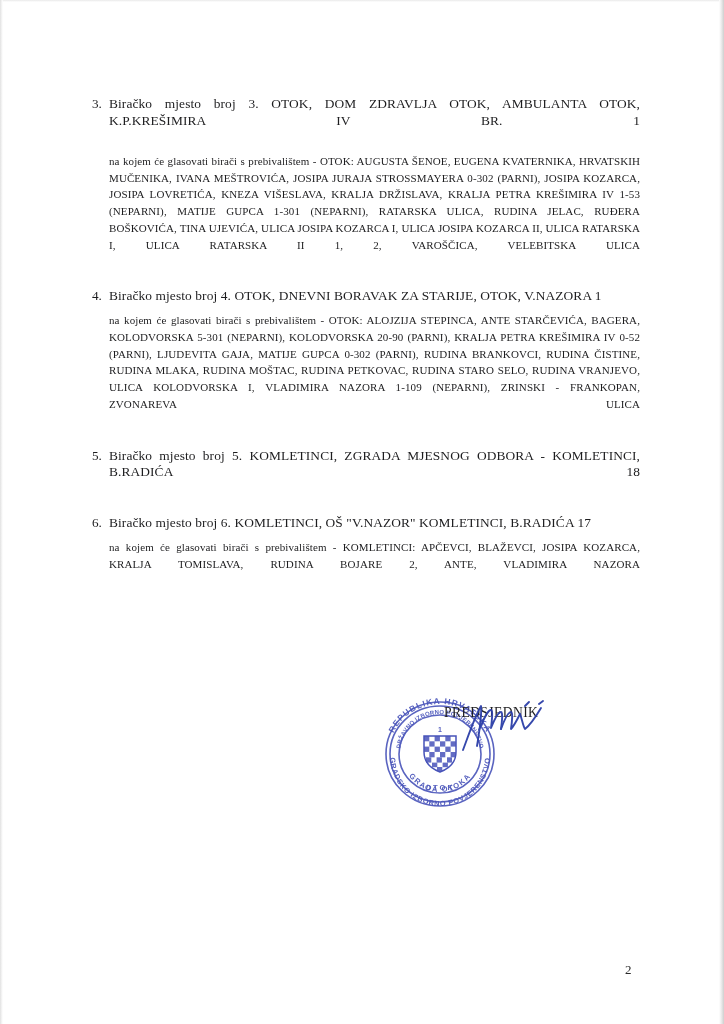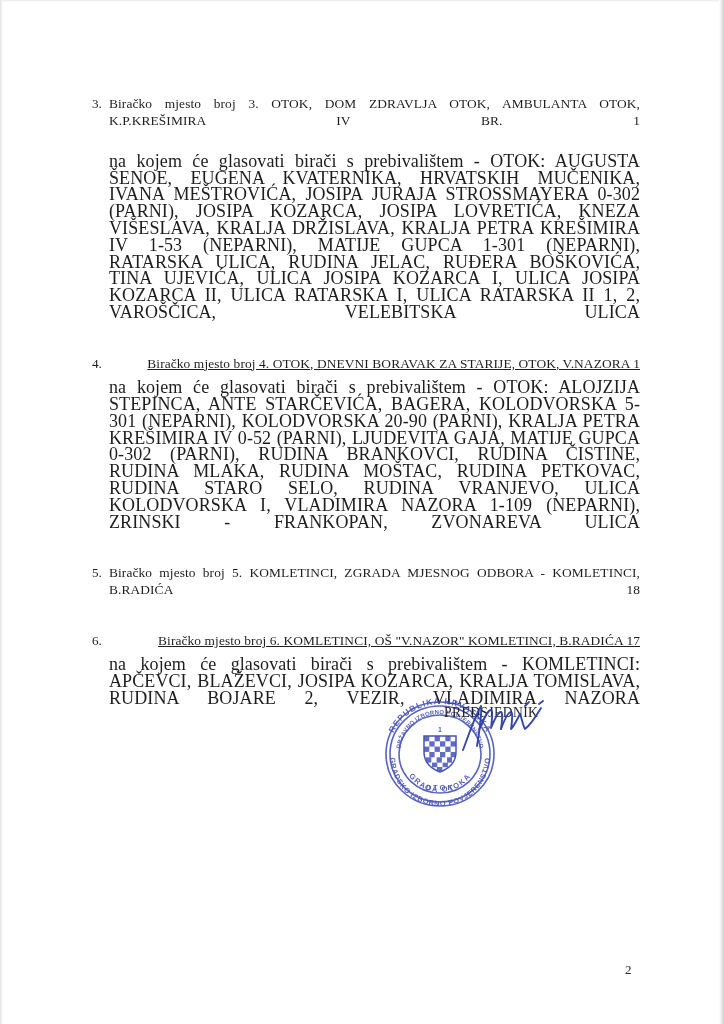--- a/index.html
+++ b/index.html
@@ -60,26 +60,26 @@
     text-align: left;
     font-size: 13.2px;
   }
   .item-head-text {
     flex: 1 1 auto;
     text-align: justify;
     text-justify: inter-word;
     letter-spacing: .1px;
   }
   
-  .tight .item-head-text { text-align: right; text-decoration: underline; }
+  .tight .item-head-text { text-align: left; }
 
   .item-body {
     margin-top: 7px;
     margin-left: 17px;
-    font-size: 18px;
+    font-size: 11px;
     line-height: 16.8px;
     text-align: justify;
     text-justify: inter-word;
     letter-spacing: .1px;
     hyphens: none;
   }
   .item-body:after {
     content: "";
     display: inline-block;
     width: 100%;
@@ -167,21 +167,21 @@
         <span class="item-num">5.</span>
         <span class="item-head-text">Biračko mjesto broj 5. KOMLETINCI, ZGRADA MJESNOG ODBORA - KOMLETINCI, B.RADIĆA 18</span>
       </div>
     </div>
 
     <div class="item tight">
       <div class="item-head">
         <span class="item-num">6.</span>
         <span class="item-head-text no-justify">Biračko mjesto broj 6. KOMLETINCI, OŠ "V.NAZOR" KOMLETINCI, B.RADIĆA 17</span>
       </div>
-      <div class="item-body">na kojem će glasovati birači s prebivalištem - KOMLETINCI: APČEVCI, BLAŽEVCI, JOSIPA KOZARCA, KRALJA TOMISLAVA, RUDINA BOJARE 2, VEZIR, VLADIMIRA NAZORA</div>
+      <div class="item-body">na kojem će glasovati birači s prebivalištem - KOMLETINCI: APČEVCI, BLAŽEVCI, JOSIPA KOZARCA, KRALJA TOMISLAVA, RUDINA BOJARE 2, ANTE, VLADIMIRA NAZORA</div>
     </div>
 
   </div>
 
   <svg class="stamp" viewBox="0 0 128 122">
     <defs>
       <path id="arcOuterTop" d="M 12,64 A 52,52 0 0 1 116,64"></path>
       <path id="arcOuterBottom" d="M 14,64 A 50,50 0 0 0 114,64"></path>
       <path id="arcInnerTop" d="M 24,62 A 40,40 0 0 1 104,62"></path>
       <path id="arcInnerBottom" d="M 26,62 A 38,38 0 0 0 102,62"></path>

